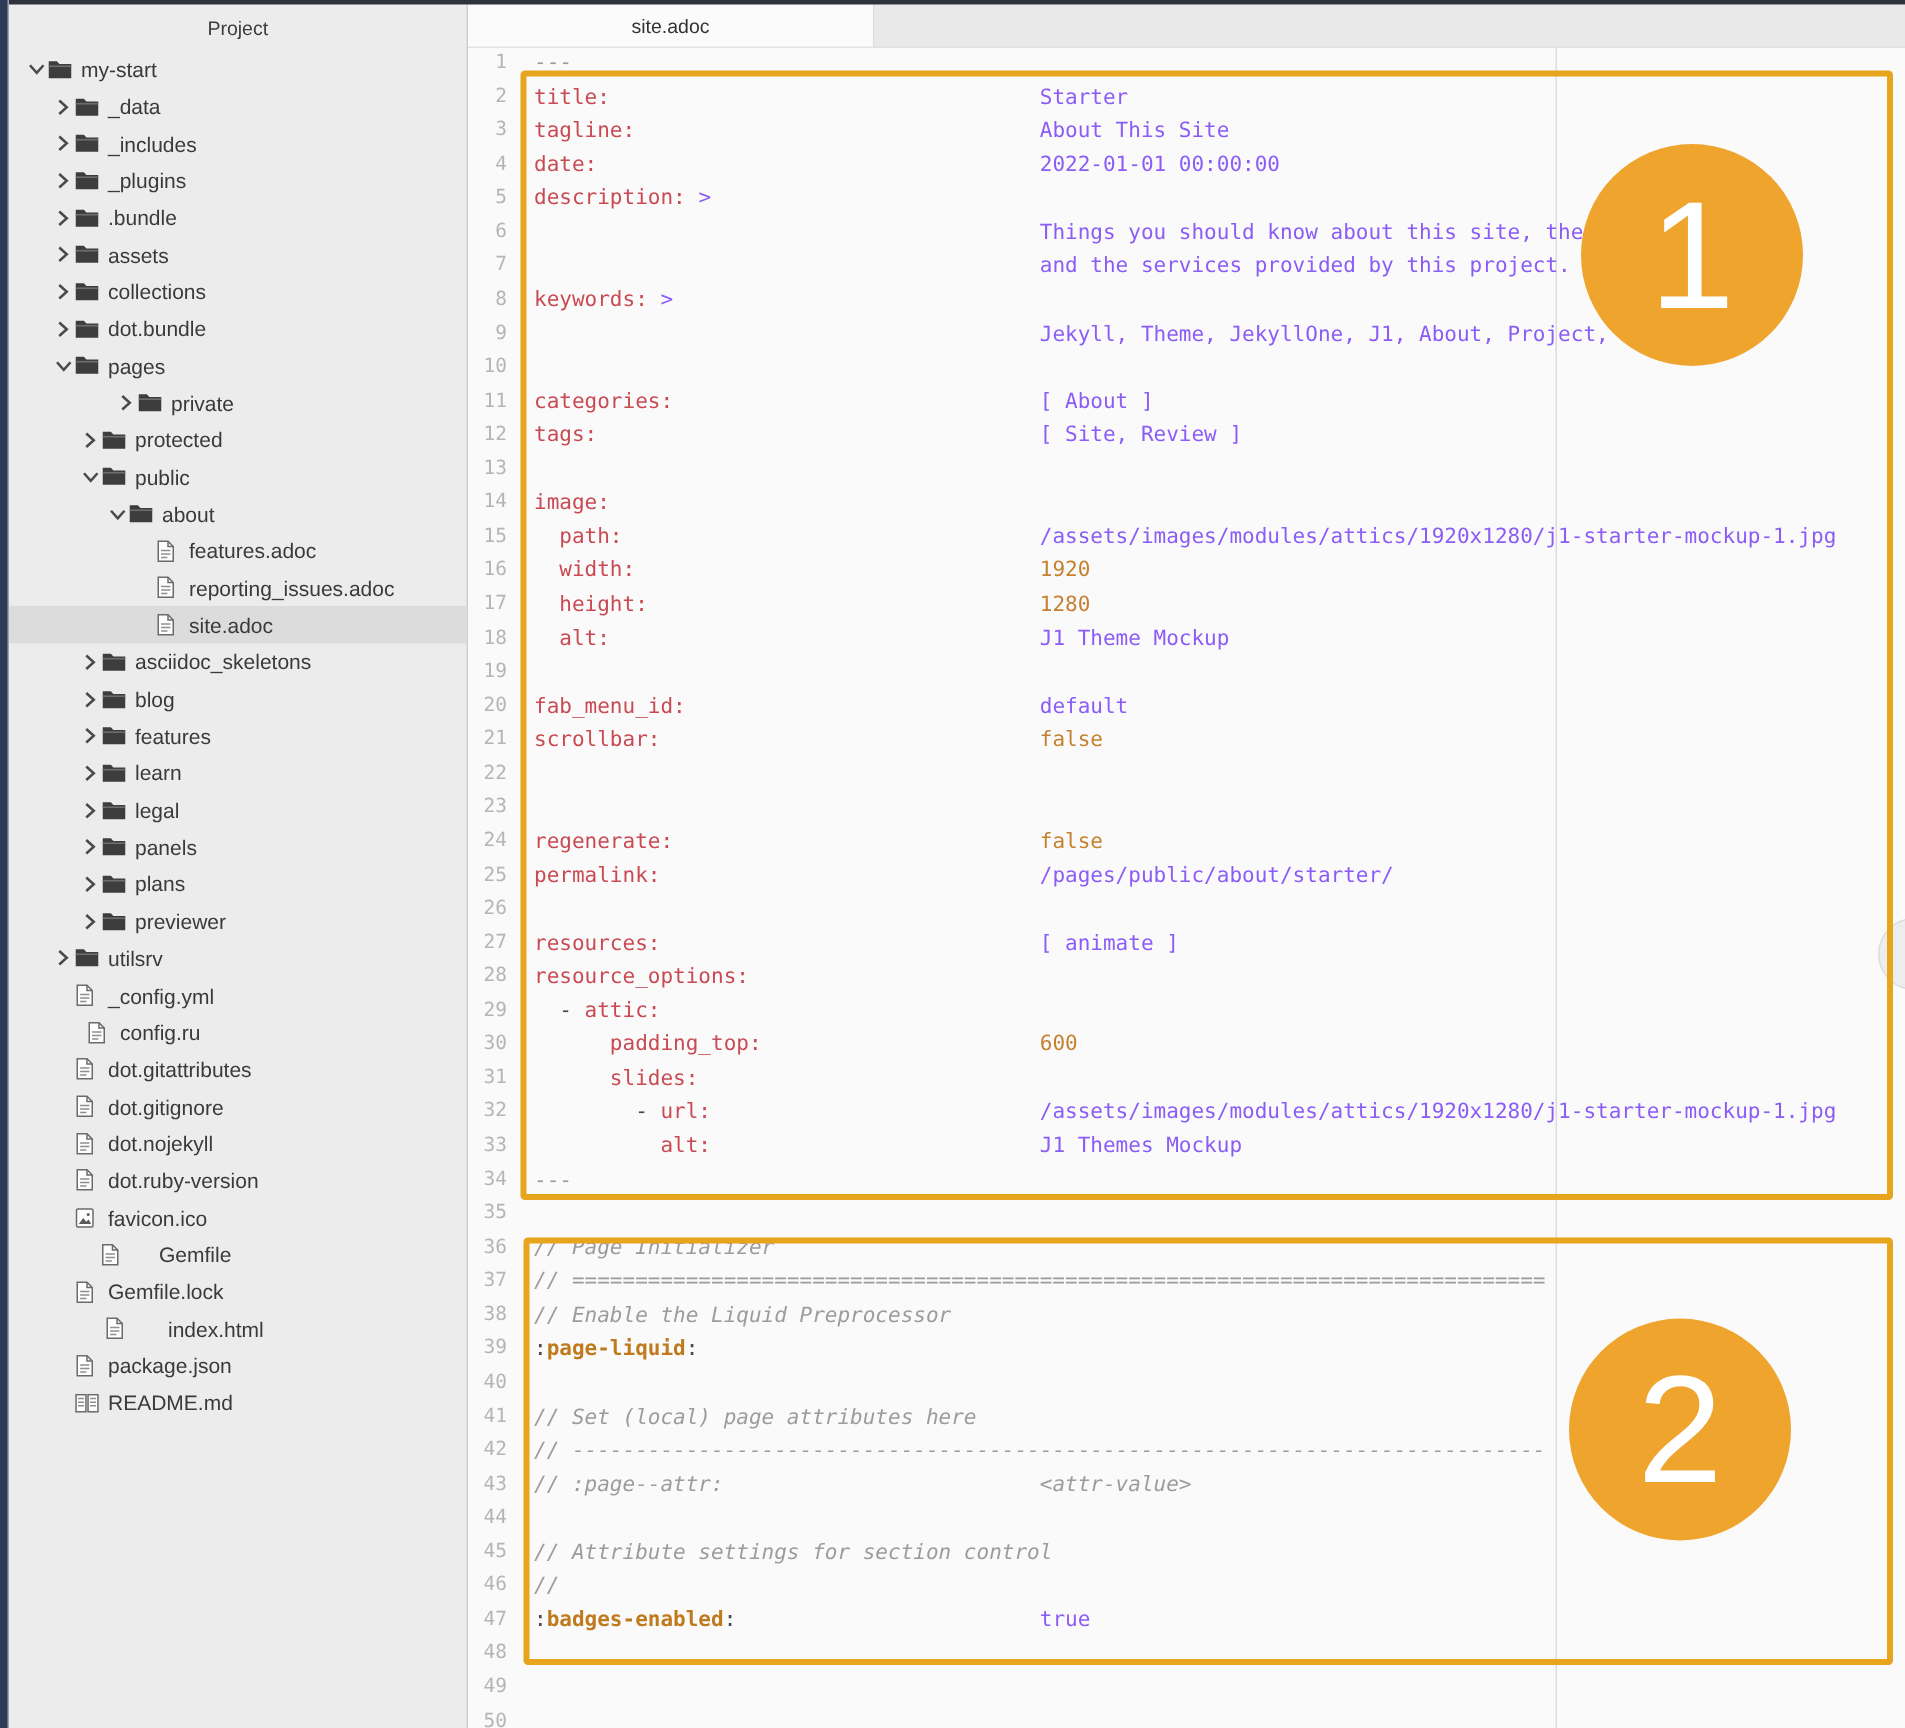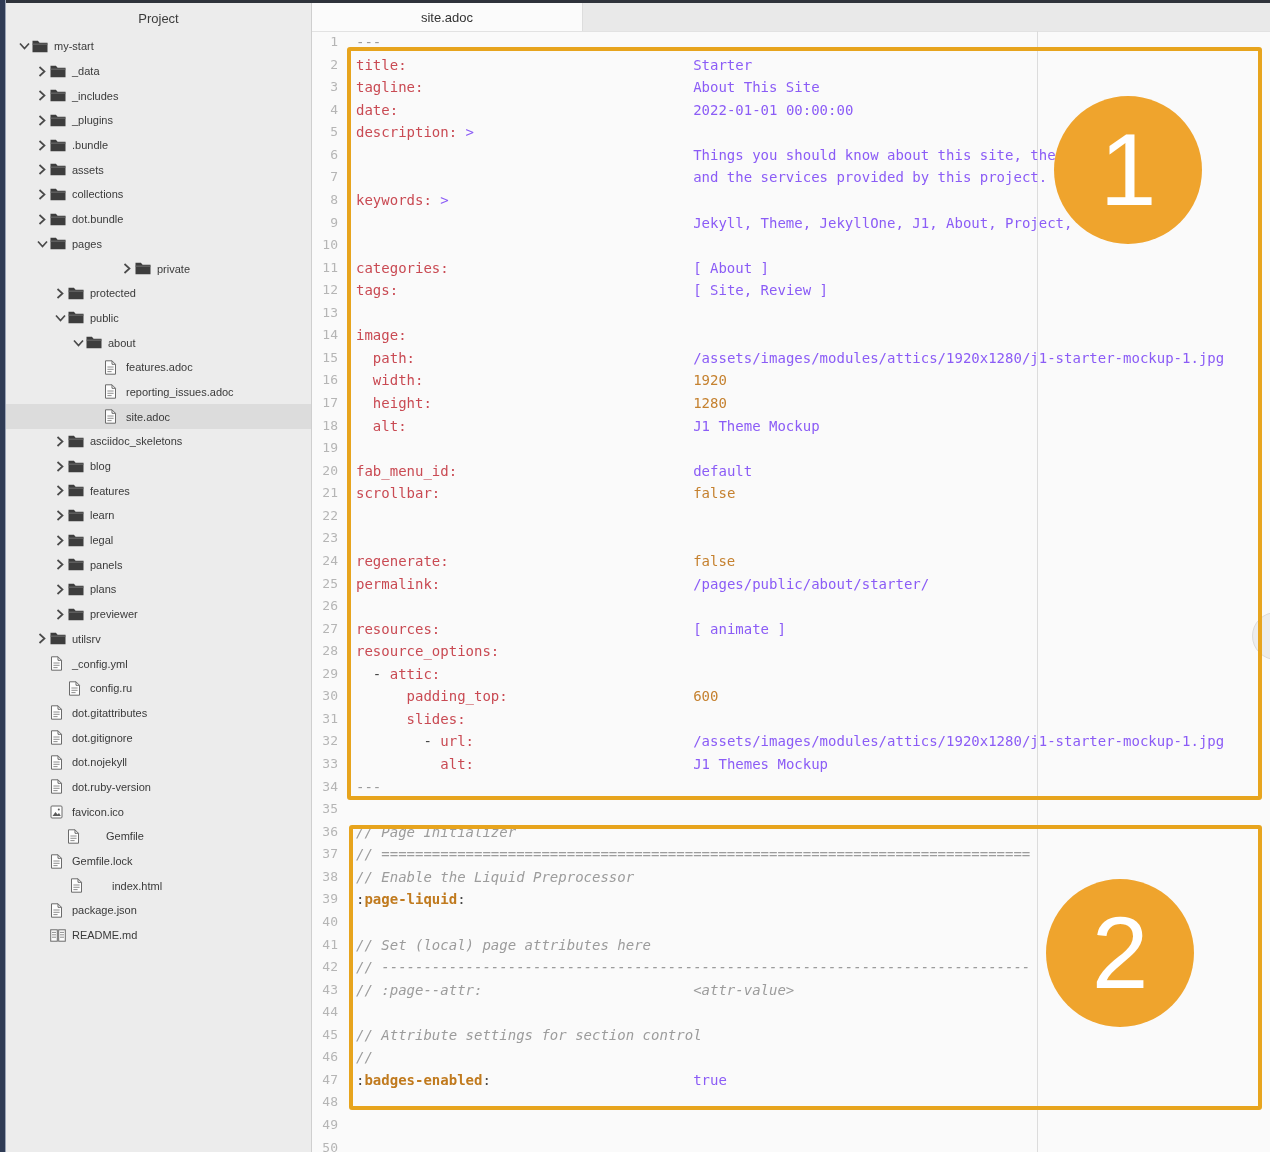--- a/index.html
+++ b/index.html
@@ -8,21 +8,21 @@
     background:#f7f7f7;font-family:"Liberation Sans",sans-serif;
     -webkit-font-smoothing:antialiased;
   }
   .top-strip{position:absolute;left:0;top:0;width:1270px;height:3px;background:#2f333b;z-index:40;}
   .left-strip{position:absolute;left:0;top:0;width:5px;height:1152px;background:#2f3b55;border-right:1px solid #9aa3b5;z-index:40;}
 
   
   .sidebar{position:absolute;left:6px;top:3px;width:305px;height:1149px;background:#ececec;border-right:1px solid #cfcfcf;z-index:5;}
   .sidebar-header{height:30px;display:flex;align-items:center;justify-content:center;font-size:13px;color:#3c3c3c;}
   .tree{position:relative;margin-top:1px;}
-  .row{height:24.7px;display:flex;align-items:center;font-size:11px;color:#3a3a3a;cursor:pointer;white-space:nowrap;}
+  .row{height:24.7px;display:flex;align-items:center;font-size:14px;color:#3a3a3a;cursor:pointer;white-space:nowrap;}
   .row.selected{background:#dcdcdc;}
   .chev{width:16px;flex:none;display:flex;align-items:center;justify-content:center;}
   .ticon{width:20px;flex:none;display:flex;align-items:center;}
   .tlabel{padding-left:2px;}
 
   
   .editor{position:absolute;left:312px;top:3px;width:958px;height:1149px;background:#fafafa;z-index:1;}
   .tabbar{position:absolute;left:0;top:0;width:958px;height:28px;background:#e9e9e9;border-bottom:1px solid #e2e2e2;}
   .tab{position:absolute;left:0;top:0;width:270px;height:28px;background:#fbfbfb;border-right:1px solid #ddd;
        display:flex;align-items:center;justify-content:center;font-size:13px;color:#333;}
@@ -180,21 +180,21 @@
           </svg>
         </span>
         <span class="ticon">
           <svg width="16" height="13" viewBox="0 0 16 13">
             <path d="M0.5 0.8 h5.4 l1.7 1.9 h7.9 v9.5 h-15 z" fill="#3d3d3d"></path>
             <rect x="0.5" y="3.6" width="15" height="1.1" fill="#6d6d6d"></rect>
           </svg>
         </span>
         <span class="tlabel">pages</span>
       </div>
-      <div class="row" style="padding-left: 70px; margin-left: 43px;">
+      <div class="row" style="padding-left: 70px;">
         <span class="chev">
           <svg width="8" height="11" viewBox="0 0 8 11">
             <path d="M1.5 1 L6.5 5.5 L1.5 10" fill="none" stroke="#4a4a4a" stroke-width="1.7"></path>
           </svg>
         </span>
         <span class="ticon">
           <svg width="16" height="13" viewBox="0 0 16 13">
             <path d="M0.5 0.8 h5.4 l1.7 1.9 h7.9 v9.5 h-15 z" fill="#3d3d3d"></path>
             <rect x="0.5" y="3.6" width="15" height="1.1" fill="#6d6d6d"></rect>
           </svg>
@@ -414,21 +414,21 @@
           <svg width="13" height="15" viewBox="0 0 13 15">
             <path d="M1.5 0.8 h6.5 l3.5 3.5 v9.9 h-10 z" fill="#fdfdfd" stroke="#6b6b6b"></path>
             <path d="M8 0.8 v3.5 h3.5" fill="none" stroke="#6b6b6b"></path>
             <line x1="3.4" y1="7" x2="9.6" y2="7" stroke="#8f8f8f"></line>
             <line x1="3.4" y1="9.3" x2="9.6" y2="9.3" stroke="#8f8f8f"></line>
             <line x1="3.4" y1="11.6" x2="7.6" y2="11.6" stroke="#8f8f8f"></line>
           </svg>
         </span>
         <span class="tlabel">_config.yml</span>
       </div>
-      <div class="row" style="padding-left: 18px; margin-left: 28px;">
+      <div class="row" style="padding-left: 36px;">
         <span class="chev"></span>
         <span class="ticon">
           <svg width="13" height="15" viewBox="0 0 13 15">
             <path d="M1.5 0.8 h6.5 l3.5 3.5 v9.9 h-10 z" fill="#fdfdfd" stroke="#6b6b6b"></path>
             <path d="M8 0.8 v3.5 h3.5" fill="none" stroke="#6b6b6b"></path>
             <line x1="3.4" y1="7" x2="9.6" y2="7" stroke="#8f8f8f"></line>
             <line x1="3.4" y1="9.3" x2="9.6" y2="9.3" stroke="#8f8f8f"></line>
             <line x1="3.4" y1="11.6" x2="7.6" y2="11.6" stroke="#8f8f8f"></line>
           </svg>
         </span>

